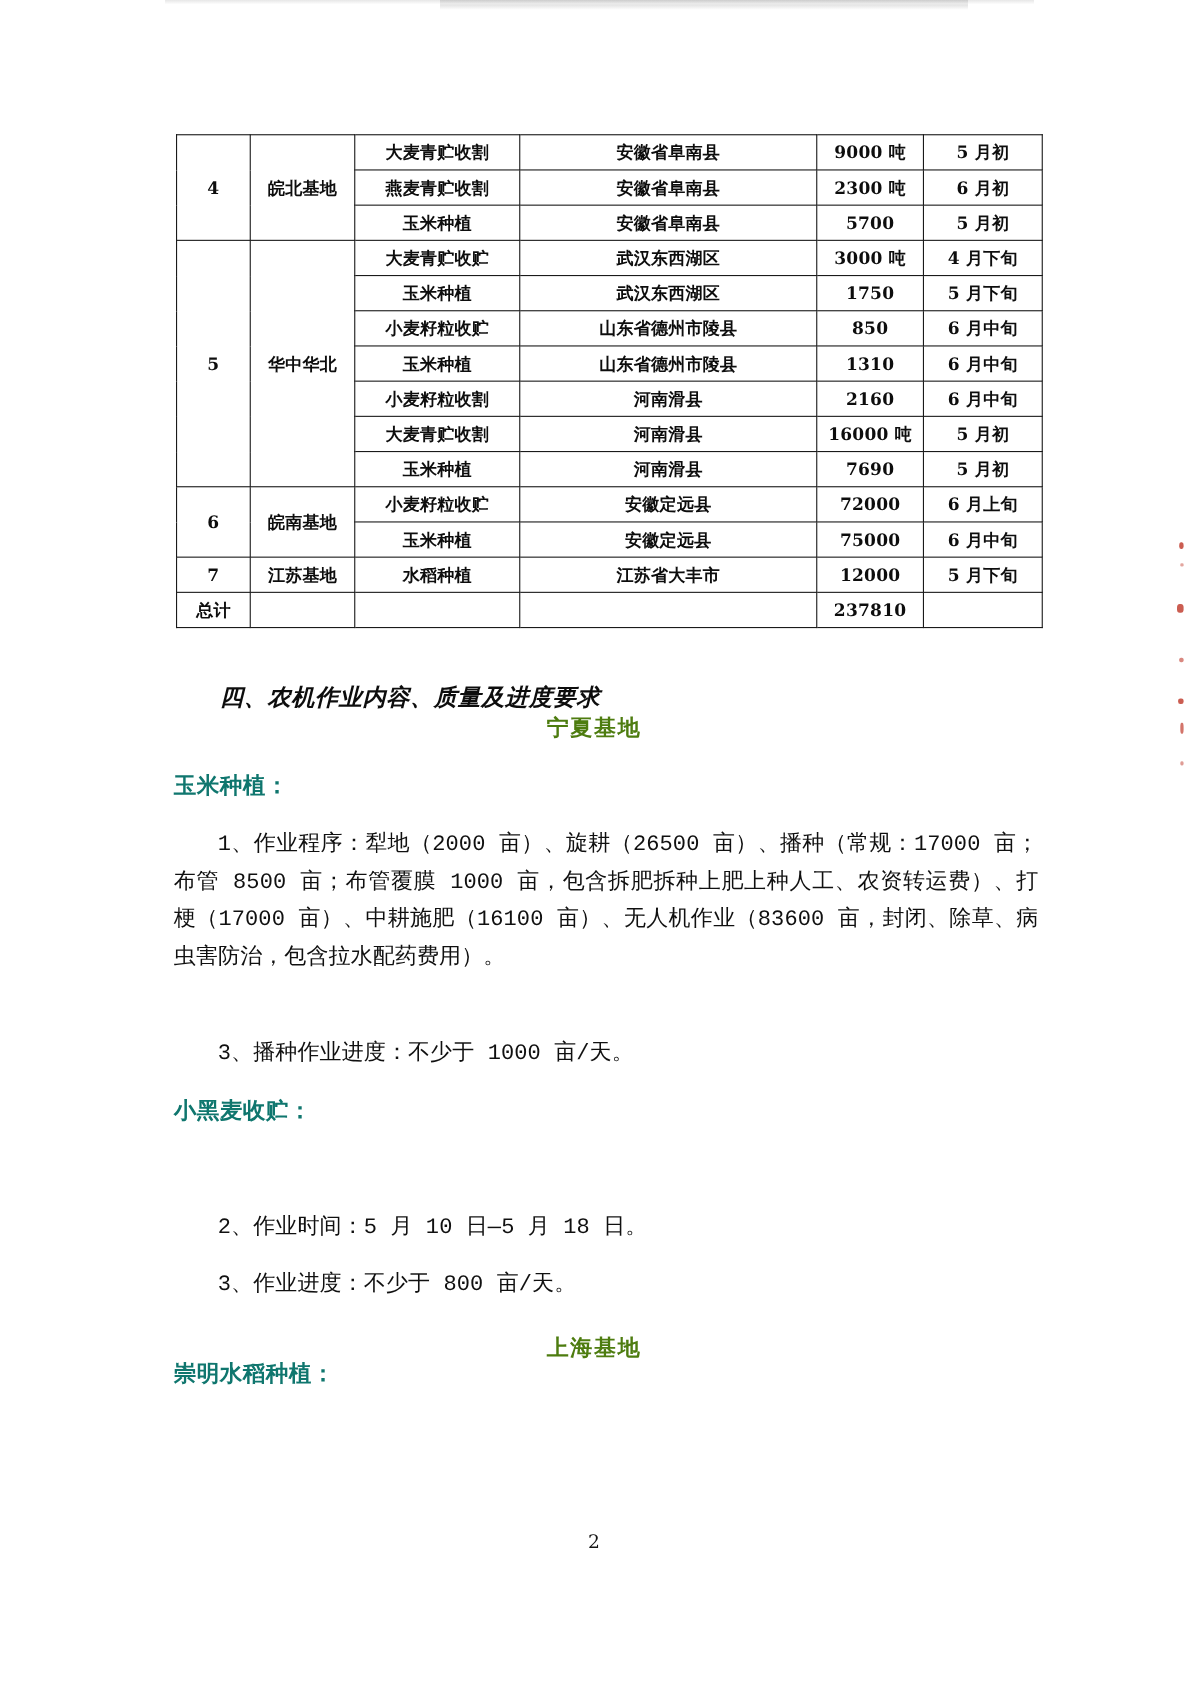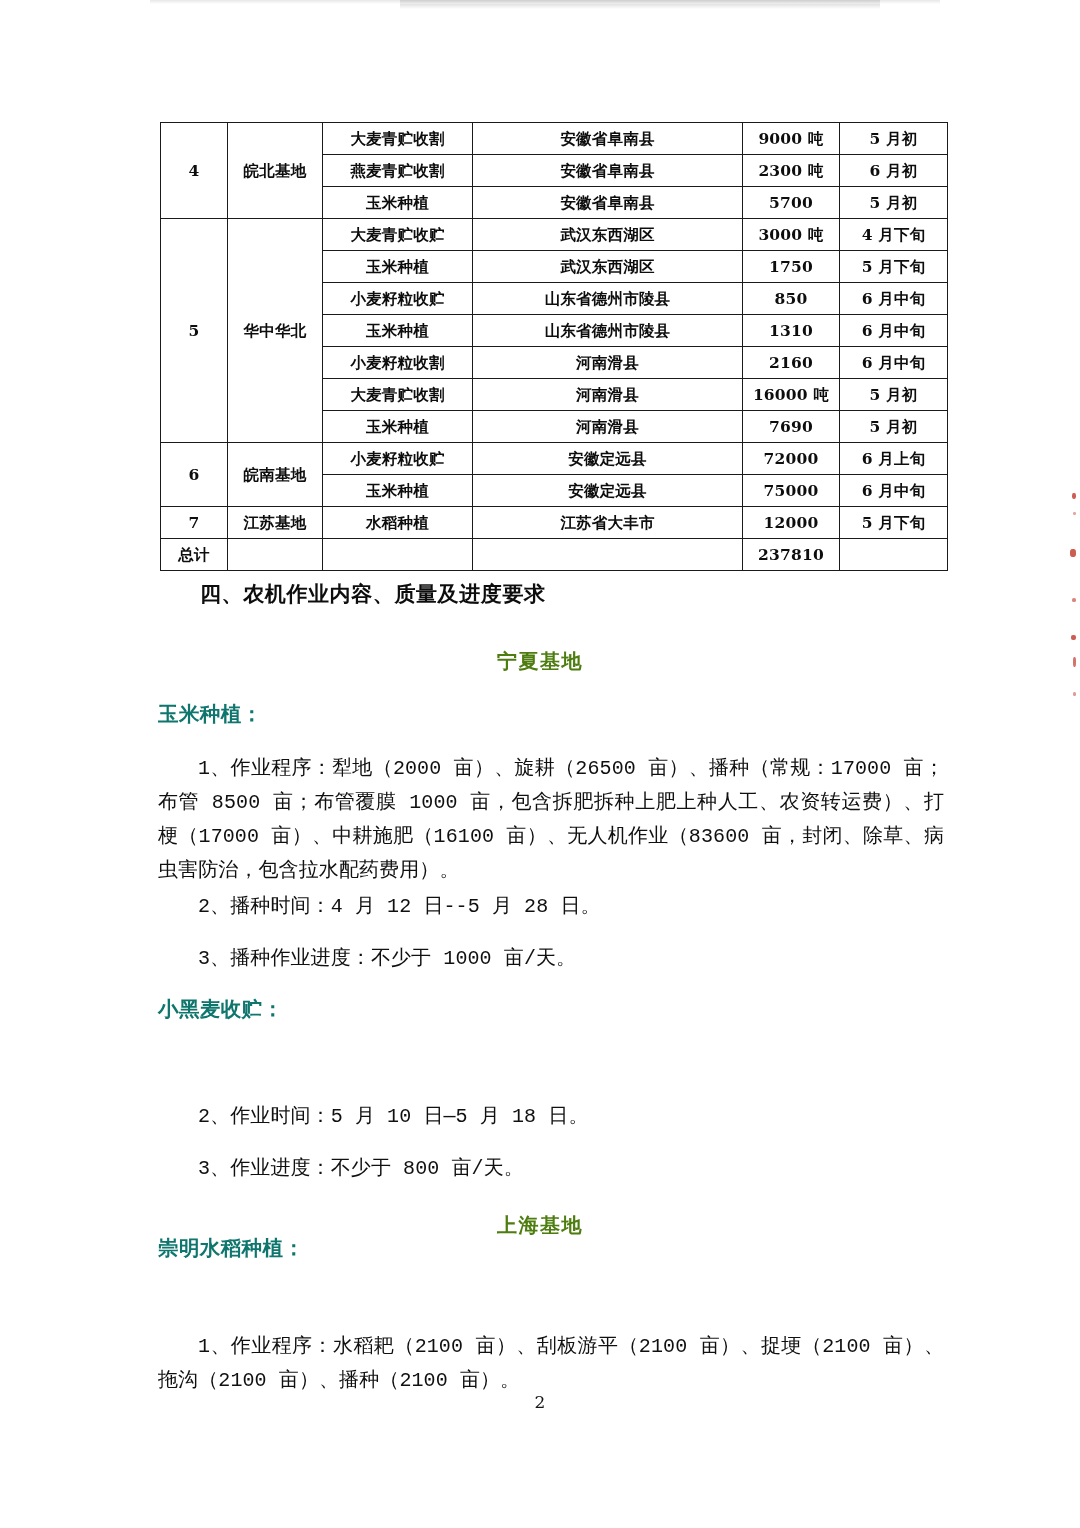--- a/index.html
+++ b/index.html
@@ -228,44 +228,42 @@
           <td class="c-item"></td>
           <td class="c-loc"></td>
           <td class="c-qty qtycell">237810</td>
           <td class="c-time"></td>
         </tr>
 
       </tbody>
     </table>
   </div>
 
-  <div class="sec-head" style="left:200px;top:580px;">四、农机作业内容、质量及进度要求</div>
+  <div class="sec-head" style="left:200px;top:620px;font-style:italic;">四、农机作业内容、质量及进度要求</div>
 
   <div class="center-head" style="top:648px;">宁夏基地</div>
 
   <div class="sub-head" style="top:700px;">玉米种植：</div>
 
   <div class="para indent" style="top:752px;">1、作业程序：犁地（2000 亩）、旋耕（26500 亩）、播种（常规：17000 亩；布管 8500 亩；布管覆膜 1000 亩，包含拆肥拆种上肥上种人工、农资转运费）、打梗（17000 亩）、中耕施肥（16100 亩）、无人机作业（83600 亩，封闭、除草、病虫害防治，包含拉水配药费用）。</div>
 
-  <div class="para indent" style="top:890px;">2、播种时间：4 月 12 日--5 月 28 日。</div>
 
   <div class="para indent" style="top:942px;">3、播种作业进度：不少于 1000 亩/天。</div>
 
   <div class="sub-head" style="top:995px;">小黑麦收贮：</div>
 
 
   <div class="para indent" style="top:1100px;">2、作业时间：5 月 10 日—5 月 18 日。</div>
 
   <div class="para indent" style="top:1152px;">3、作业进度：不少于 800 亩/天。</div>
 
   <div class="center-head" style="top:1212px;">上海基地</div>
 
   <div class="sub-head" style="top:1234px;">崇明水稻种植：</div>
 
-  <div class="para indent" style="top:1330px;">1、作业程序：水稻耙（2100 亩）、刮板游平（2100 亩）、捉埂（2100 亩）、拖沟（2100 亩）、播种（2100 亩）。</div>
 
   <div class="pageno">2</div>
 
   <div class="speck" style="left:1072px;top:493px;width:4px;height:6px;"></div>
   <div class="speck" style="left:1073px;top:512px;width:3px;height:3px;opacity:.45;"></div>
   <div class="speck" style="left:1070px;top:549px;width:6px;height:8px;"></div>
   <div class="speck" style="left:1072px;top:598px;width:4px;height:4px;opacity:.6;"></div>
   <div class="speck" style="left:1071px;top:635px;width:5px;height:5px;"></div>
   <div class="speck" style="left:1073px;top:657px;width:3px;height:10px;opacity:.7;"></div>
   <div class="speck" style="left:1073px;top:692px;width:3px;height:4px;opacity:.5;"></div>

